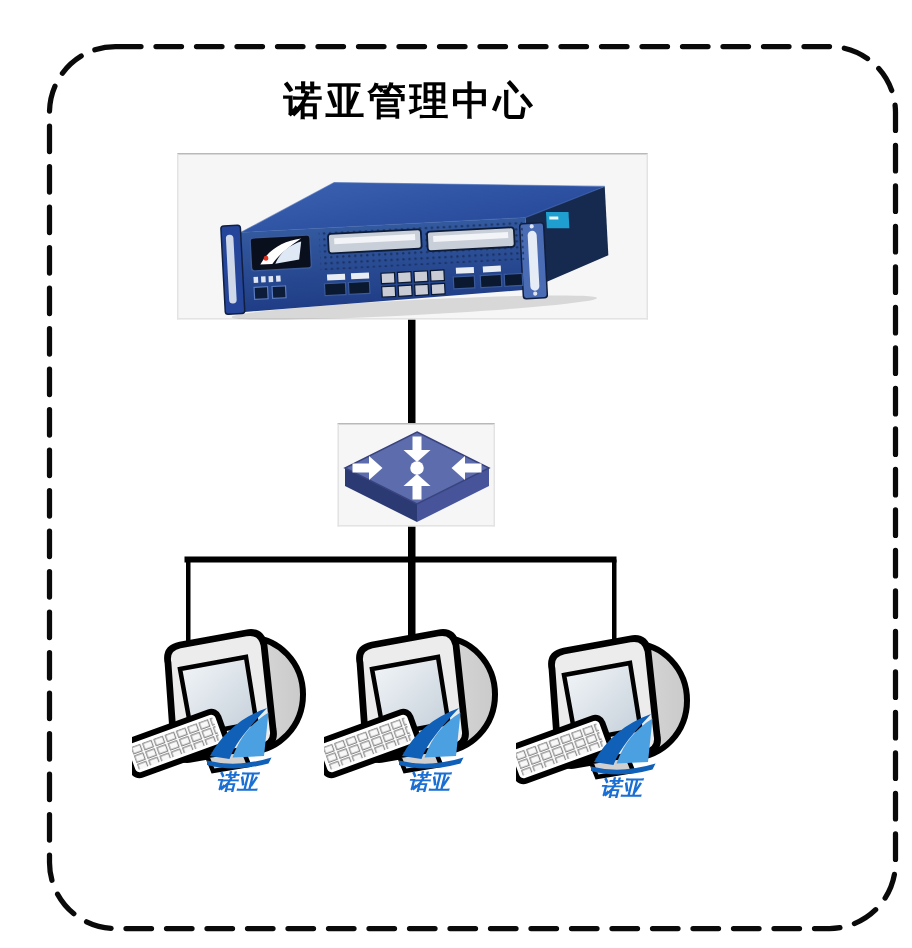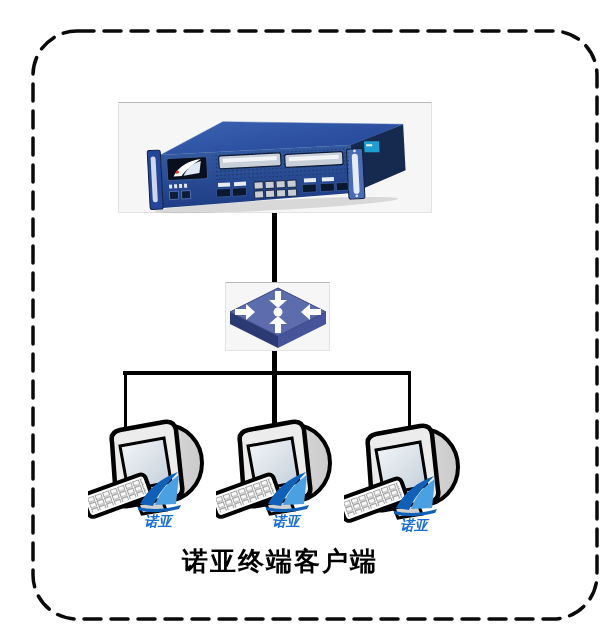--- a/index.html
+++ b/index.html
@@ -23,20 +23,21 @@
 </style>
 </head>
 <body>
 
 <div class="canvas">
 
   <svg class="abs" width="608" height="632" viewBox="0 0 608 632" style="left:0;top:0;">
     <rect x="33" y="31" width="564" height="588" rx="44" ry="44" fill="none" stroke="#0a0a0a" stroke-width="3.5" stroke-dasharray="17 10" stroke-linecap="round"></rect>
   </svg>
 
+  <div class="abs title">诺亚管理中心</div>
 
   <div class="abs line" style="left:272px;top:212px;width:5px;height:71px;"></div>
   <div class="abs line" style="left:272px;top:350px;width:5px;height:76px;"></div>
   <div class="abs line" style="left:123px;top:371px;width:288px;height:4px;"></div>
   <div class="abs line" style="left:124px;top:373px;width:3px;height:56px;"></div>
   <div class="abs line" style="left:408px;top:373px;width:3px;height:60px;"></div>
 
   <div class="abs imgbox" style="left:118px;top:102px;width:314px;height:111px;">
     <svg width="314" height="111" viewBox="0 0 314 111">
       <defs>
@@ -201,15 +202,14 @@
         <rect x="-4" y="68" width="66" height="24" rx="5" fill="#ffffff" stroke="#000" stroke-width="4"></rect>
         <rect x="0" y="72" width="58" height="16" fill="url(#keys)"></rect>
       </g>
       <path d="M52,88 C60,73 73,62 90,56 C78,69 69,79 65,90 Z" fill="#1060b8"></path>
       <path d="M67,89 C72,75 80,66 91,59 L88,88 Z" fill="#4aa0e0"></path>
       <path d="M50,91 Q70,96 93,89 L91,93 Q69,99 50,94 Z" fill="#1060b8"></path>
       <text x="70" y="110" text-anchor="middle" font-size="14" font-weight="bold" fill="#1a6fd4">诺亚</text>
     </svg>
   </div>
 
-  <div class="abs footer-label">诺亚终端客户端</div>
 
 </div>
 
 </body></html>

